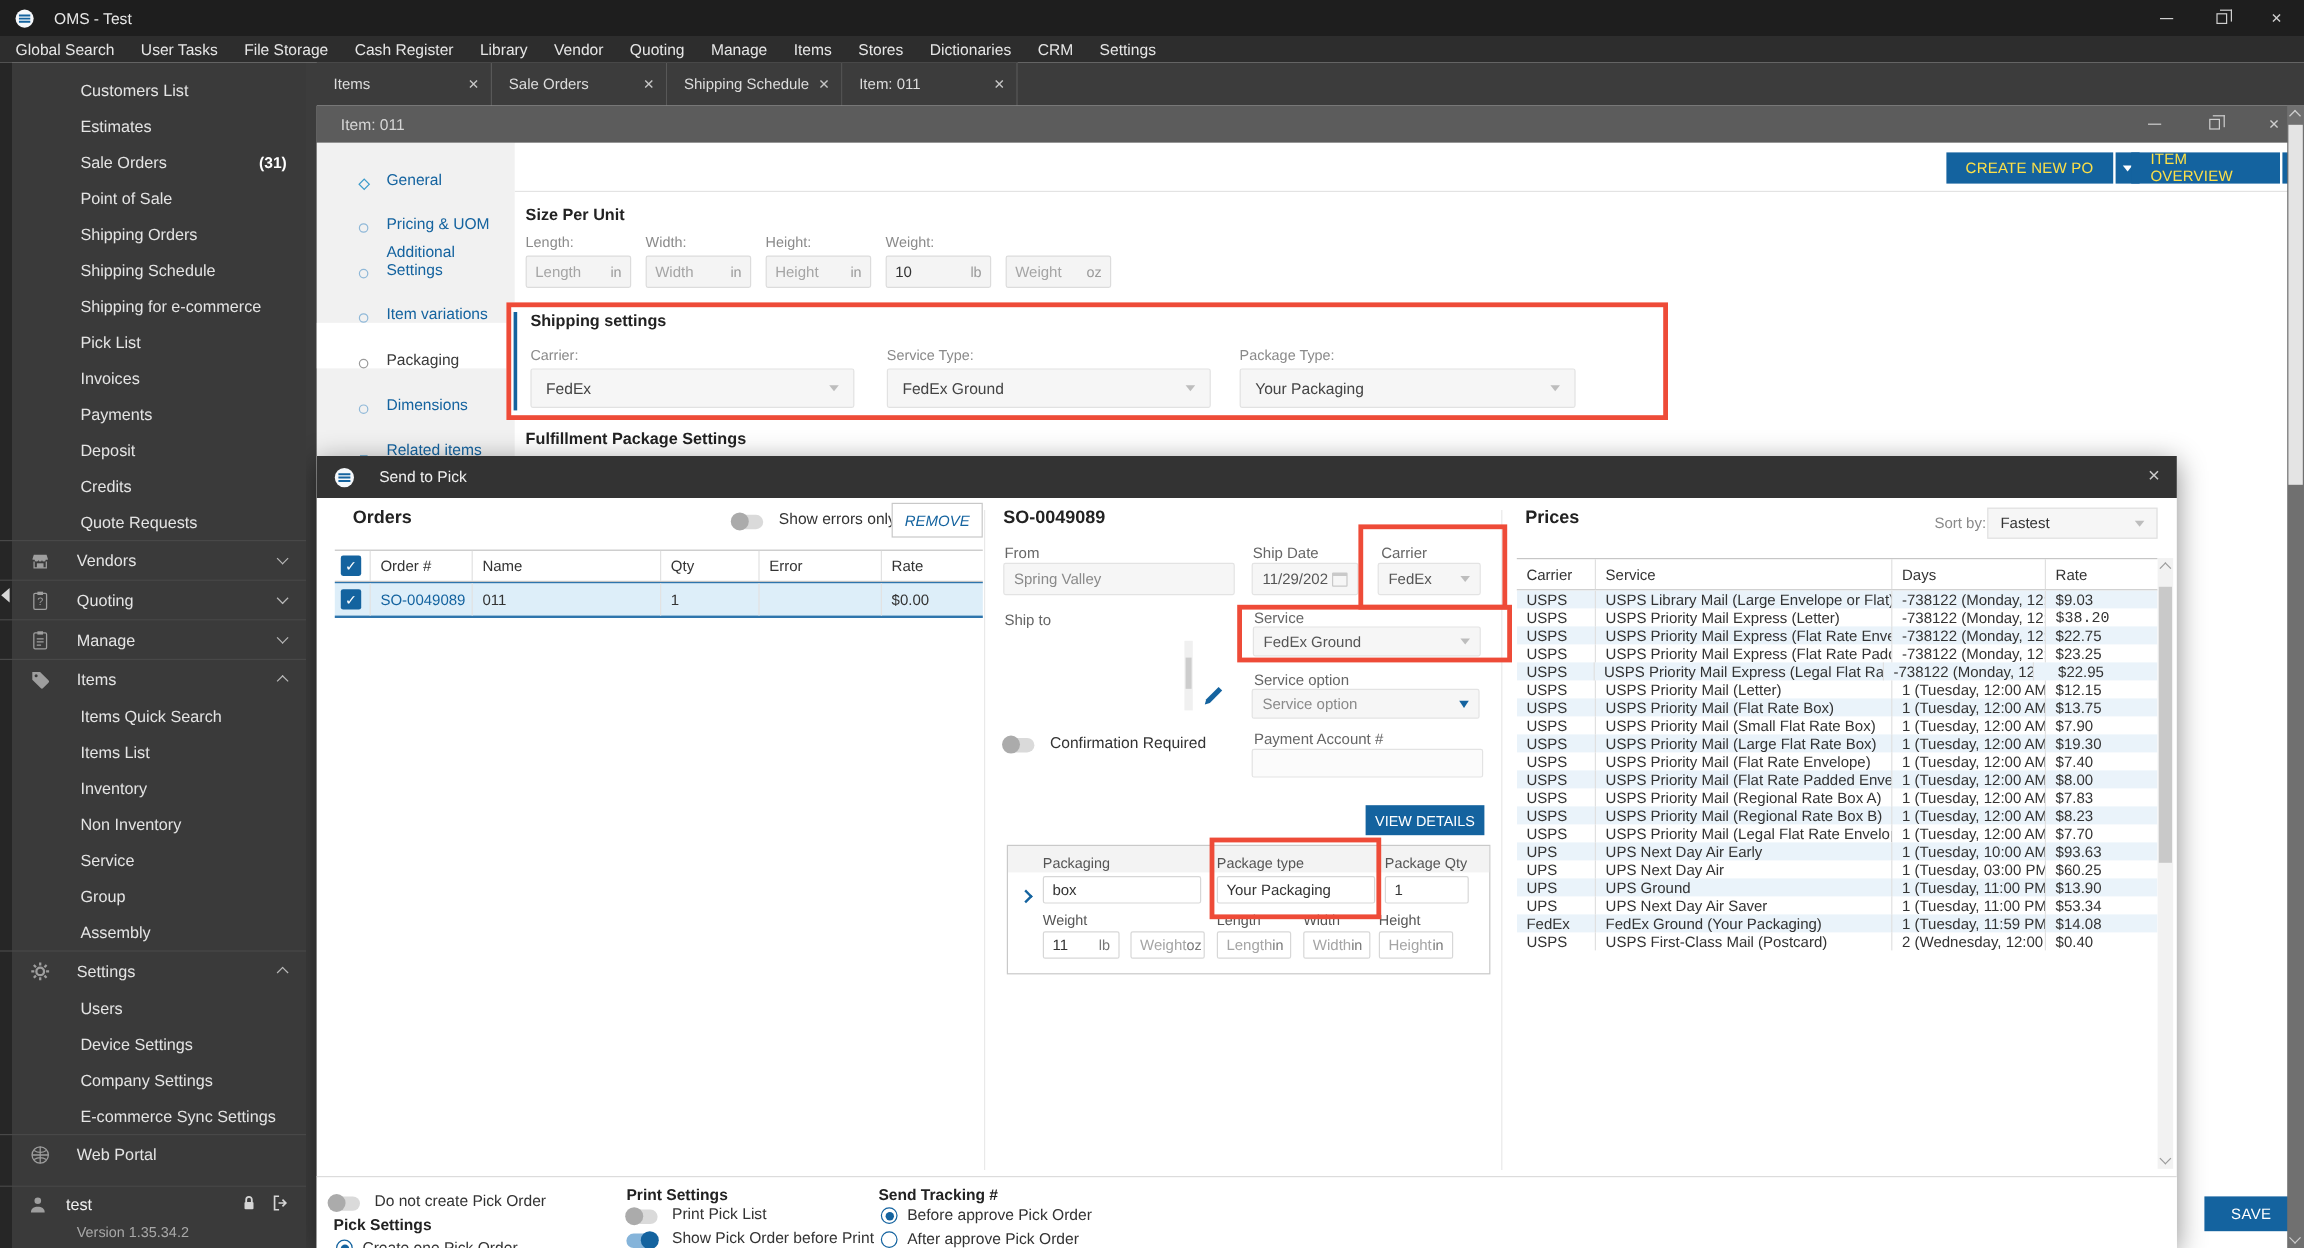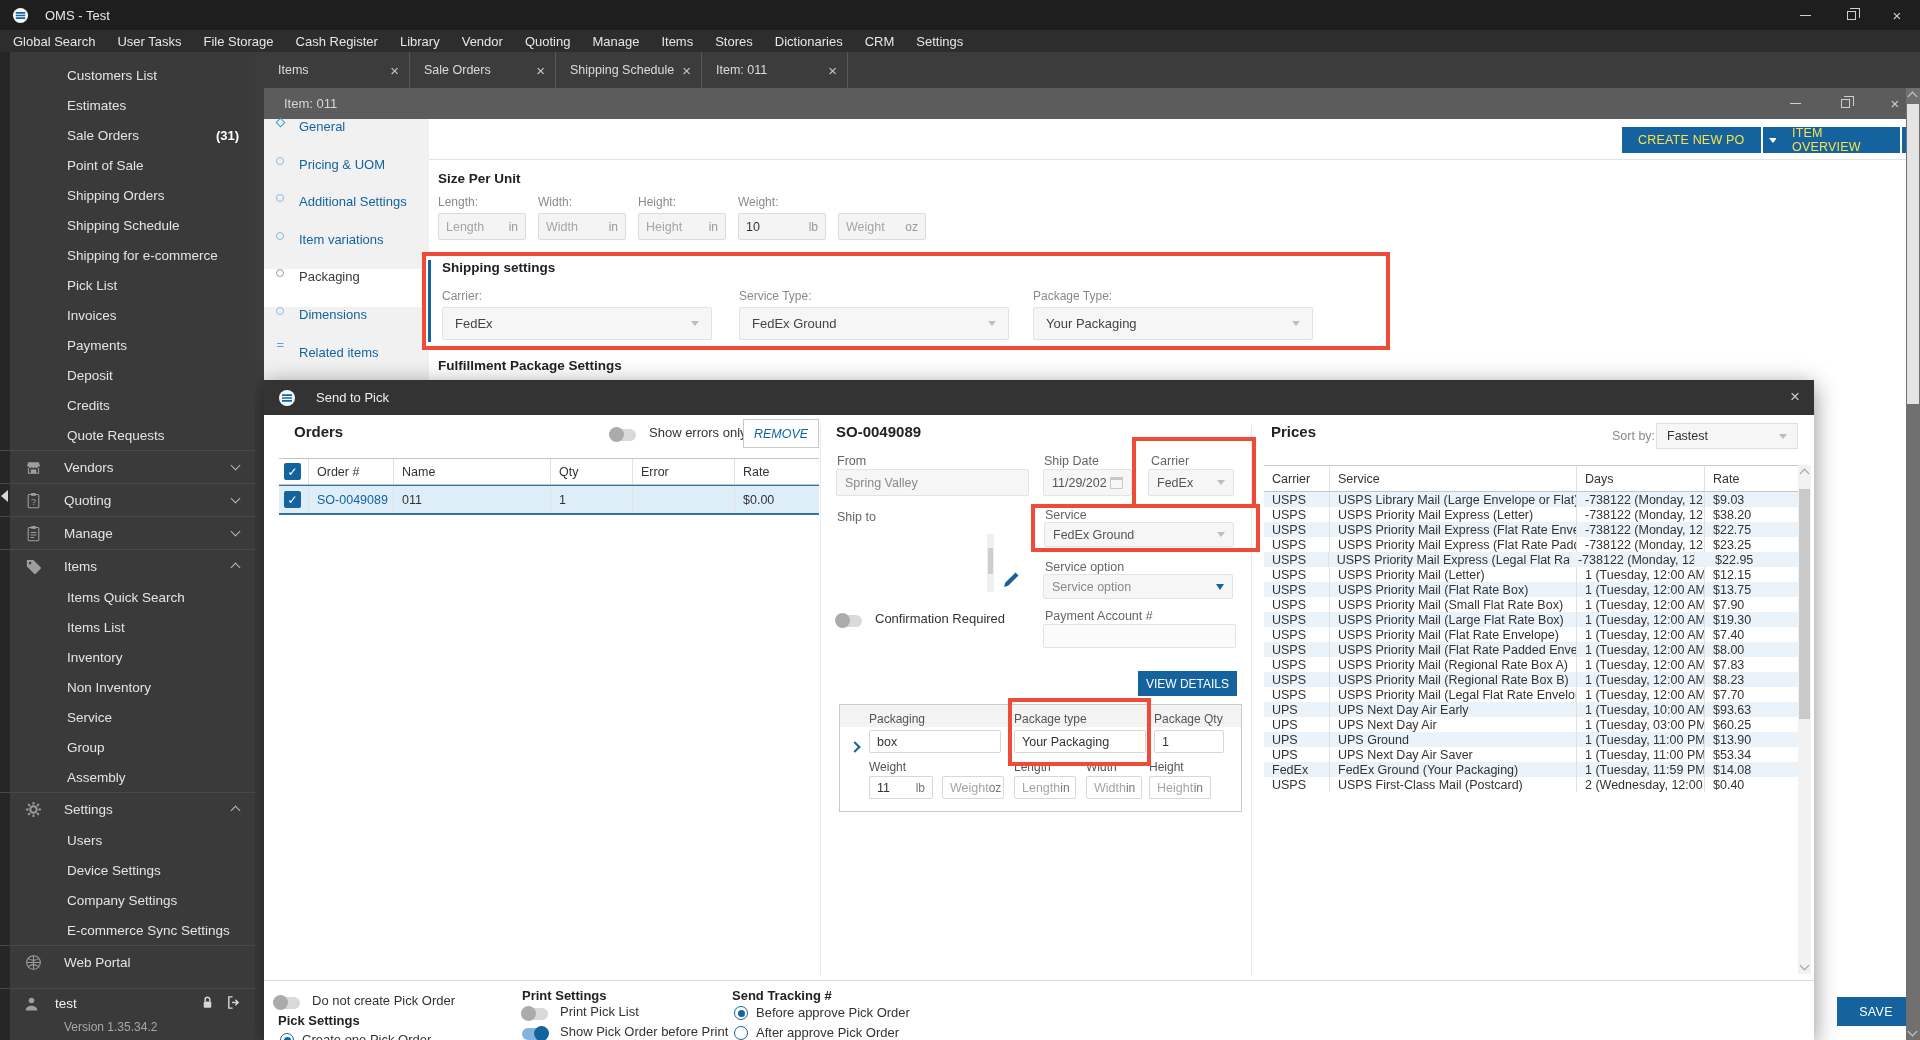--- a/index.html
+++ b/index.html
@@ -47,21 +47,21 @@
 .tab { width:146px; height:36px; display:flex; align-items:center; padding:0 10px 0 14px; color:#dcdcdc; font-size:12.5px; border-right:1px solid #585858; background:#3c3c3c; }
 .tab-close { margin-left:auto; color:#c6c6c6; font-size:15px; line-height:1; }
 
 
 .window { position:absolute; left:264px; top:88px; width:1656px; height:952px; background:#fff; z-index:5; }
 .window-titlebar { position:absolute; left:0; top:0; width:100%; height:31px; background:#5c5c5c; display:flex; align-items:center; }
 .window-titlebar .wtitle { margin-left:20px; color:#d6d6d6; font-size:13px; }
 .window-titlebar .win-btn { width:50px; }
 .window-body { position:absolute; left:0; top:31px; width:100%; height:921px; }
 .item-nav { position:absolute; left:0; top:0; width:165px; height:100%; background:#f1f1f1; }
-.nav-item { height:37.6px; display:flex; align-items:flex-start; padding-left:8px; color:#14639f; font-size:13px; }
+.nav-item { height:37.6px; display:flex; align-items:flex-end; padding-left:31px; color:#14639f; font-size:13px; }
 .nav-item.selected { background:#fff; color:#3a3a3a; }
 .n-ico { width:16px; display:inline-flex; align-items:center; justify-content:center; margin-right:11px; flex:0 0 16px; }
 .n-diamond { width:7px; height:7px; border:1.5px solid #3d9ccb; transform:rotate(45deg); }
 .n-circle { width:8px; height:8px; border:1.5px solid #8fb8d8; border-radius:50%; }
 .nav-item.selected .n-circle { border-color:#9a9a9a; }
 .n-equals { color:#5fa3cc; font-size:13px; font-style:italic; line-height:0; }
 .content { position:absolute; left:165px; top:0; right:0; height:100%; background:#fff; }
 .toolbar { position:absolute; left:0; top:0; right:0; height:41px; border-bottom:1px solid #e3e3e3; }
 .split-btn { position:absolute; top:8px; height:26px; display:flex; }
 .split-main { background:#14639f; color:#fde047; font-size:12.5px; display:flex; align-items:center; padding:0 16px; letter-spacing:.2px; }
@@ -674,21 +674,21 @@
         <div class="prow">
           <div class="pcell" style="width: 66px;">USPS</div>
           <div class="pcell" style="width: 247px;">USPS Library Mail (Large Envelope or Flat)</div>
           <div class="pcell" style="width: 128px;">-738122 (Monday, 12:00 AM)</div>
           <div class="pcell" style="width: 93px;">$9.03</div>
         </div>
         <div class="prow">
           <div class="pcell" style="width: 66px;">USPS</div>
           <div class="pcell" style="width: 247px;">USPS Priority Mail Express (Letter)</div>
           <div class="pcell" style="width: 128px;">-738122 (Monday, 12:00 AM)</div>
-          <div class="pcell" style="width: 93px;">$38.20</div>
+          <div class="pcell" style="width: 93px; font-family: Liberation Mono, monospace;">$38.20</div>
         </div>
         <div class="prow">
           <div class="pcell" style="width: 66px;">USPS</div>
           <div class="pcell" style="width: 247px;">USPS Priority Mail Express (Flat Rate Envelope)</div>
           <div class="pcell" style="width: 128px;">-738122 (Monday, 12:00 AM)</div>
           <div class="pcell" style="width: 93px;">$22.75</div>
         </div>
         <div class="prow">
           <div class="pcell" style="width: 66px;">USPS</div>
           <div class="pcell" style="width: 247px;">USPS Priority Mail Express (Flat Rate Padded Envelope)</div>

